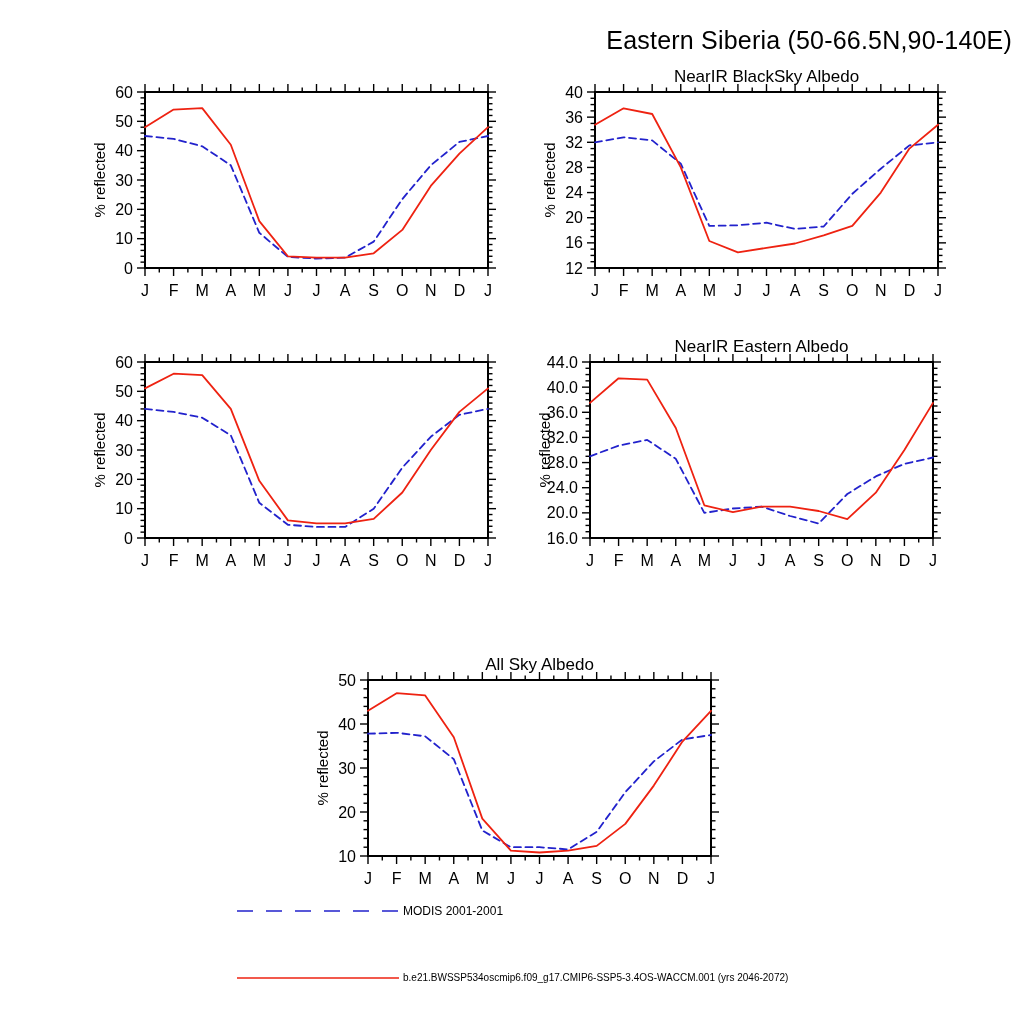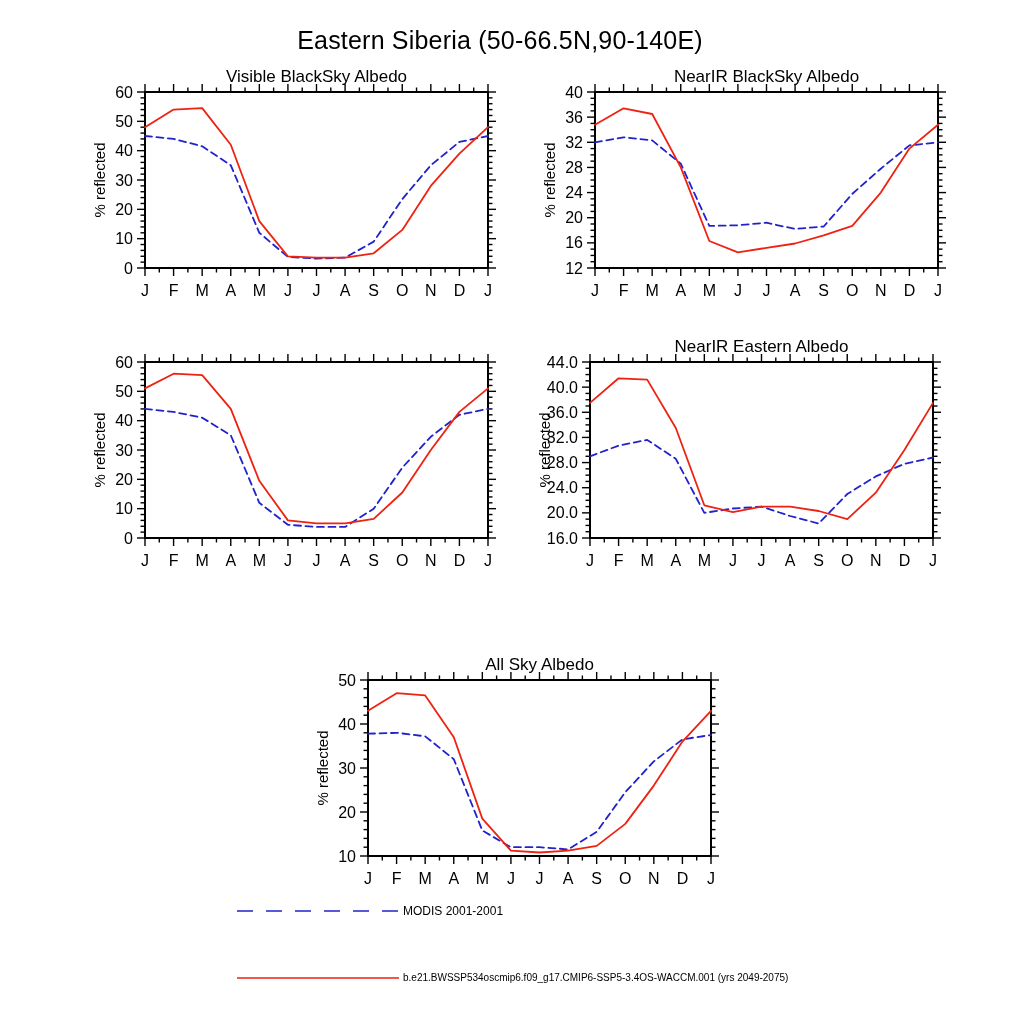--- a/index.html
+++ b/index.html
@@ -2,22 +2,22 @@
 <html><head>
 <meta charset="utf-8">
 <style>
   html,body{margin:0;padding:0;}
   body{
     width:1024px;height:1024px;background:#ffffff;position:relative;
     font-family:"Liberation Sans","DejaVu Sans",sans-serif;color:#000;
     overflow:hidden;
   }
   .main-title{
-    position:absolute;top:26px;left:0;width:1000px;text-align:center;
-    font-size:25px;letter-spacing:0.2px;
+    position:absolute;top:26px;left:0;width:1000px;text-align:right;
+    font-size:25px;letter-spacing:0.2px;padding-left:12px;
   }
   .panel{position:absolute;width:480px;height:250px;}
   .panel-title{
     position:absolute;top:1px;left:80px;width:343px;text-align:center;
     font-size:17px;
   }
   .ylabel{
     position:absolute;left:34px;top:114px;
     transform:translate(-50%,-50%) rotate(-90deg);
     font-size:15px;white-space:nowrap;
@@ -27,21 +27,20 @@
   .legend-line{position:absolute;left:0;top:4px;}
   .legend-label-1{position:absolute;left:166px;top:0;font-size:12px;white-space:nowrap;}
   .legend-label-2{position:absolute;left:166px;top:1px;font-size:10px;white-space:nowrap;}
 </style>
 </head>
 <body>
 
 <div class="main-title">Eastern Siberia (50-66.5N,90-140E)</div>
 
 <div class="panel" style="left:65px;top:66px;">
-  <div class="panel-title">Visible BlackSky Albedo</div>
   <div class="ylabel">% reflected</div>
   <svg class="chart-svg" width="480" height="250">
       <rect x="80" y="26" width="343" height="176" fill="none" stroke="#000" stroke-width="2"></rect>
       <line x1="80" y1="202" x2="72" y2="202" stroke="#000" stroke-width="1.4"></line>
       <line x1="423" y1="202" x2="431" y2="202" stroke="#000" stroke-width="1.4"></line>
       <text x="68" y="207.5" text-anchor="end" font-size="16" font-family="Liberation Sans, DejaVu Sans, sans-serif">0</text>
       <line x1="80" y1="172.66666666666666" x2="72" y2="172.66666666666666" stroke="#000" stroke-width="1.4"></line>
       <line x1="423" y1="172.66666666666666" x2="431" y2="172.66666666666666" stroke="#000" stroke-width="1.4"></line>
       <text x="68" y="178.16666666666666" text-anchor="end" font-size="16" font-family="Liberation Sans, DejaVu Sans, sans-serif">10</text>
       <line x1="80" y1="143.33333333333334" x2="72" y2="143.33333333333334" stroke="#000" stroke-width="1.4"></line>
@@ -718,14 +717,14 @@
   <svg class="legend-line" width="162" height="6">
     <line x1="0" y1="3" x2="162" y2="3" stroke="#2222cc" stroke-width="1.6" stroke-dasharray="16 13"></line>
   </svg>
   <span class="legend-label-1">MODIS 2001-2001</span>
 </div>
 
 <div class="legend-row" style="left:237px;top:971px;width:760px;">
   <svg class="legend-line" width="162" height="6">
     <line x1="0" y1="3" x2="162" y2="3" stroke="#ee2211" stroke-width="1.4"></line>
   </svg>
-  <span class="legend-label-2">b.e21.BWSSP534oscmip6.f09_g17.CMIP6-SSP5-3.4OS-WACCM.001 (yrs 2049-2075)</span>
+  <span class="legend-label-2">b.e21.BWSSP534oscmip6.f09_g17.CMIP6-SSP5-3.4OS-WACCM.001 (yrs 2046-2072)</span>
 </div>
 
 </body></html>

